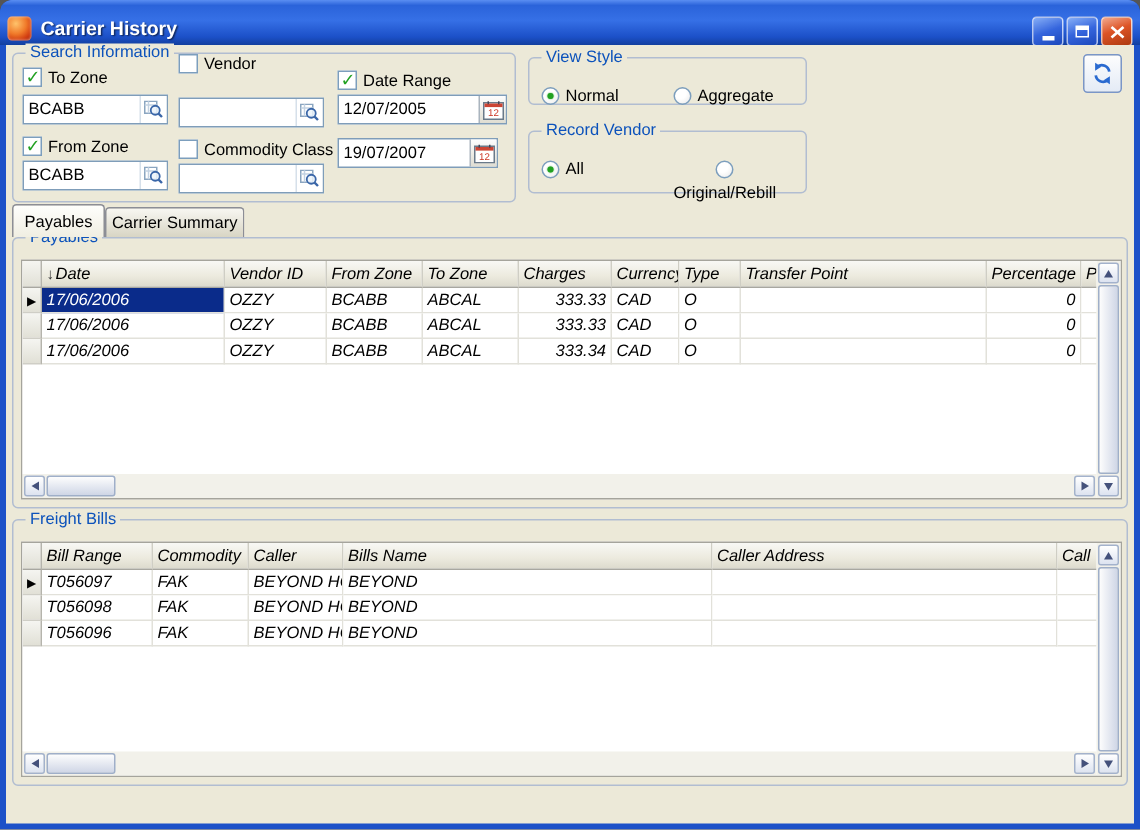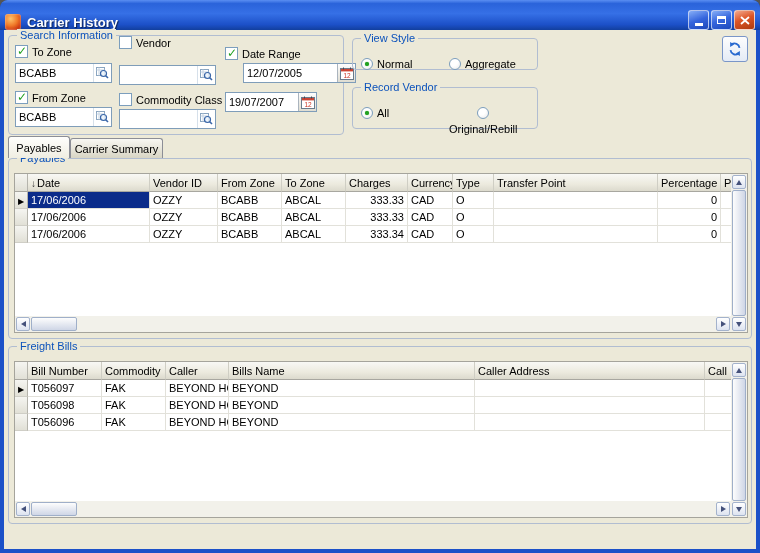--- a/index.html
+++ b/index.html
@@ -5,21 +5,21 @@
   * { margin:0; padding:0; box-sizing:border-box; font-family:"Liberation Sans","DejaVu Sans",sans-serif; }
   html,body { width:760px; height:553px; }
   body { background:#555; position:relative; overflow:hidden; }
 
   .window { position:absolute; left:0; top:0; width:760px; height:553px;
             background:#1c51c8; border-radius:8px 8px 0 0; overflow:hidden; }
 
   
   .titlebar { position:absolute; left:0; top:0; right:0; height:30px;
     background:linear-gradient(180deg,#5a8ef2 0%,#2a63da 12%,#3670e6 45%,#1c50c8 82%,#123f9e 100%);
-    border-radius:7px 7px 0 0; display:flex; align-items:flex-end; padding:0 5px; }
+    border-radius:7px 7px 0 0; display:flex; align-items:flex-start; padding:11px 5px; }
   .app-icon { width:16px; height:16px; border-radius:3px; flex:none;
     background:radial-gradient(circle at 35% 30%, #ffc36b 0%, #f07a2a 45%, #d03a10 75%, #9c2406 100%);
     box-shadow:inset 0 0 2px rgba(255,255,255,.7); }
   .title-text { color:#fff; font-weight:bold; font-size:13px; margin-left:6px;
     text-shadow:1px 1px 1px rgba(0,0,0,.55); flex:1; white-space:nowrap; }
   .winbtns { display:flex; gap:2px; }
   .wbtn { width:21px; height:20px; border-radius:3px; border:1px solid rgba(255,255,255,.65);
     display:flex; align-items:center; justify-content:center; }
   .wbtn.min, .wbtn.max { background:linear-gradient(160deg,#86aef7 0%,#3565dd 50%,#1c48bb 100%); }
   .wbtn.close { background:linear-gradient(160deg,#f2a98e 0%,#dd5426 45%,#ad3a10 100%); }
@@ -58,21 +58,21 @@
     background:linear-gradient(180deg,#fdfdfd,#e4ebf6); display:flex; align-items:center; justify-content:center; }
 
   
   .tab { position:absolute; display:flex; align-items:center; justify-content:center;
     font-size:11px; border:1px solid #8c8e96; border-bottom:none; border-radius:3px 3px 0 0; }
   .tab.active { background:linear-gradient(180deg,#fefefc,#f0eee2); z-index:2; }
   .tab.inactive { background:linear-gradient(180deg,#f8f7f2,#d8d5c4); z-index:1; }
 
   
   .grid { position:absolute; border:1px solid #a5a49c; background:#fff; }
-  .gview { position:absolute; left:0; top:0; bottom:16px; overflow:hidden; background:#fff; }
+  .gview { position:absolute; left:0; top:0; bottom:16px; overflow:hidden; background:#fff;font-style:italic; }
   table { border-collapse:separate; border-spacing:0; table-layout:fixed; }
   th { height:18px; font-size:11px; font-weight:normal; text-align:left; padding:0 3px;
     background:linear-gradient(180deg,#f8f8f5 0%,#eceade 60%,#dcdacd 100%);
     border-right:1px solid #cfcec4; border-bottom:1px solid #a8a7a0;
     white-space:nowrap; overflow:hidden; }
   td { height:17px; font-size:11px; padding:0 3px; background:#fff; line-height:16px;
     border-right:1px solid #e2e1da; border-bottom:1px solid #e2e1da;
     white-space:nowrap; overflow:hidden; }
   th.rowsel, td.rowsel { padding:0; text-align:center;
     background:linear-gradient(180deg,#f5f5f1,#e1e0d6); border-right:1px solid #b5b4ac; }
@@ -161,21 +161,21 @@
           <svg width="13" height="12" viewBox="0 0 13 12">
             <rect x="0.5" y="0.5" width="8" height="8" fill="#fff" stroke="#8aa5c0"></rect>
             <line x1="0.5" y1="3" x2="8.5" y2="3" stroke="#c3d2e2"></line>
             <line x1="3" y1="0.5" x2="3" y2="8.5" stroke="#c3d2e2"></line>
             <circle cx="7.5" cy="6.5" r="3" fill="rgba(235,243,250,0.85)" stroke="#3a66a8" stroke-width="1.2"></circle>
             <line x1="9.7" y1="8.7" x2="12" y2="11" stroke="#3a66a8" stroke-width="1.6"></line>
           </svg>
         </button>
       </div>
 
-      <div class="field" style="left:216px; top:27px; width:113px; height:20px;margin-left:18px;">
+      <div class="field" style="left:216px; top:27px; width:113px; height:20px;">
         <input class="fin" value="12/07/2005" style="">
         <button class="sidebtn cal-btn">
           <svg width="14" height="13" viewBox="0 0 14 13">
             <rect x="0.5" y="1.5" width="13" height="11" fill="#fff" stroke="#6a7a8a"></rect>
             <rect x="1" y="2" width="12" height="2.4" fill="#cc4433"></rect>
             <line x1="3.5" y1="0.5" x2="3.5" y2="2.5" stroke="#445" stroke-width="1"></line>
             <line x1="10.5" y1="0.5" x2="10.5" y2="2.5" stroke="#445" stroke-width="1"></line>
             <text x="3.4" y="10.6" font-size="6.5" fill="#cc3322">12</text>
           </svg>
         </button>
@@ -209,21 +209,21 @@
           <svg width="13" height="12" viewBox="0 0 13 12">
             <rect x="0.5" y="0.5" width="8" height="8" fill="#fff" stroke="#8aa5c0"></rect>
             <line x1="0.5" y1="3" x2="8.5" y2="3" stroke="#c3d2e2"></line>
             <line x1="3" y1="0.5" x2="3" y2="8.5" stroke="#c3d2e2"></line>
             <circle cx="7.5" cy="6.5" r="3" fill="rgba(235,243,250,0.85)" stroke="#3a66a8" stroke-width="1.2"></circle>
             <line x1="9.7" y1="8.7" x2="12" y2="11" stroke="#3a66a8" stroke-width="1.6"></line>
           </svg>
         </button>
       </div>
 
-      <div class="field" style="left:216px; top:56px; width:92px; height:20px;">
+      <div class="field" style="left:216px; top:56px; width:107px; height:20px;">
         <input class="fin" value="19/07/2007" style="">
         <button class="sidebtn cal-btn">
           <svg width="14" height="13" viewBox="0 0 14 13">
             <rect x="0.5" y="1.5" width="13" height="11" fill="#fff" stroke="#6a7a8a"></rect>
             <rect x="1" y="2" width="12" height="2.4" fill="#cc4433"></rect>
             <line x1="3.5" y1="0.5" x2="3.5" y2="2.5" stroke="#445" stroke-width="1"></line>
             <line x1="10.5" y1="0.5" x2="10.5" y2="2.5" stroke="#445" stroke-width="1"></line>
             <text x="3.4" y="10.6" font-size="6.5" fill="#cc3322">12</text>
           </svg>
         </button>
@@ -379,21 +379,21 @@
                 <col style="width:74px">
                 <col style="width:64px">
                 <col style="width:63px">
               <col style="width:246px">
                 <col style="width:230px">
                 <col style="width:60px">
             </colgroup>
             <tbody>
                 <tr>
               <th class="rowsel"></th>
-              <th>Bill Number</th>
+              <th>Bill Range</th>
               <th>Commodity</th>
               <th>Caller</th>
               <th>Bills Name</th>
               <th>Caller Address</th>
               <th>Call</th>
             </tr>
             <tr>
               <td class="rowsel"><span class="ptr">▶</span></td>
               <td>T056097</td>
               <td>FAK</td>

